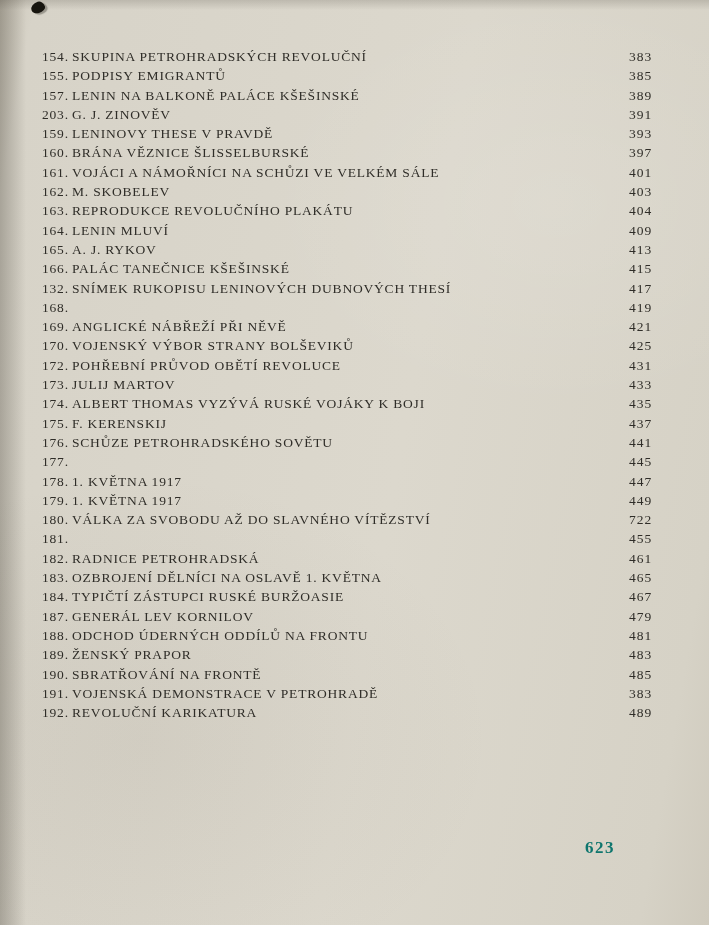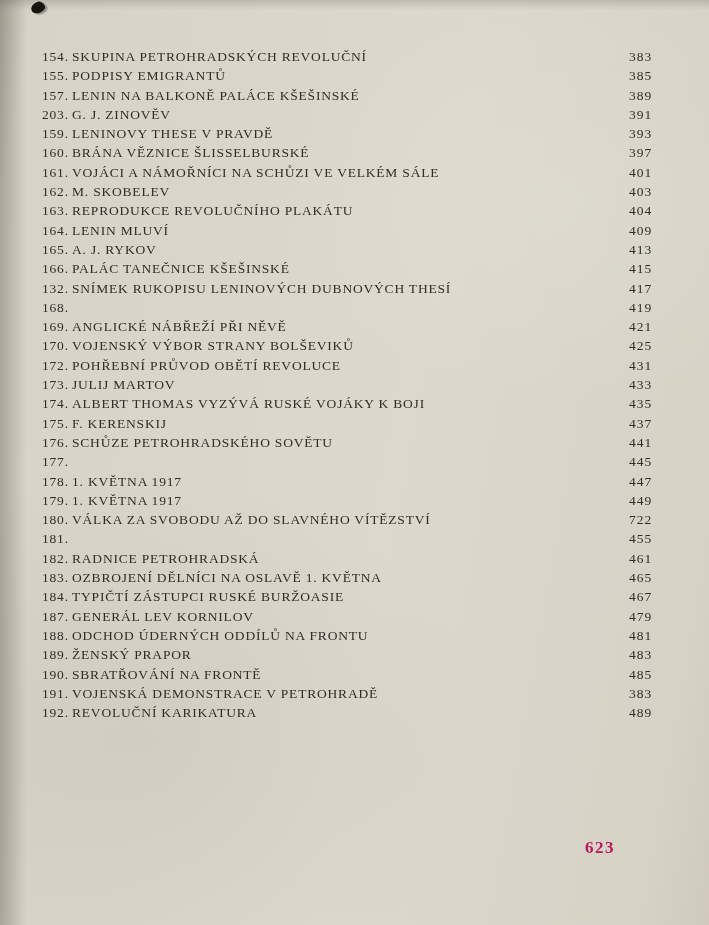--- a/index.html
+++ b/index.html
@@ -75,21 +75,21 @@
     min-width: 32px;
     letter-spacing: 1px;
   }
   .folio {
     position: absolute;
     top: 838px;
     right: 94px;
     font-size: 17px;
     font-weight: bold;
     letter-spacing: 1.5px;
-    color: #be185d;
+    color: #0f766e;
   }
 </style>
 </head>
 <body>
 
 <div class="edge-shadow-left"></div>
 <div class="edge-shadow-top"></div>
 <div class="ink-smudge"></div>
 
 <div class="toc" id="toc-list">

